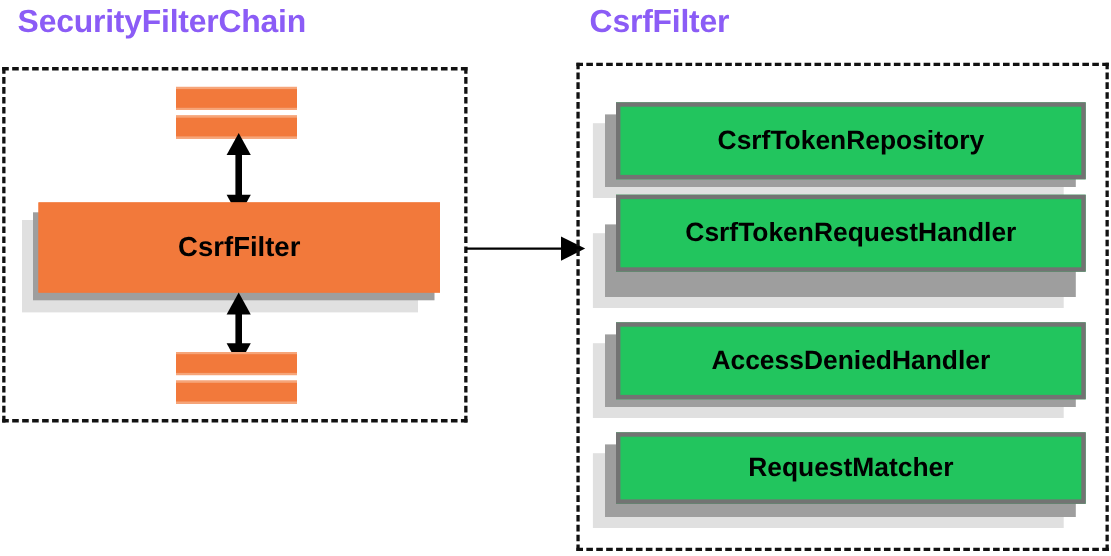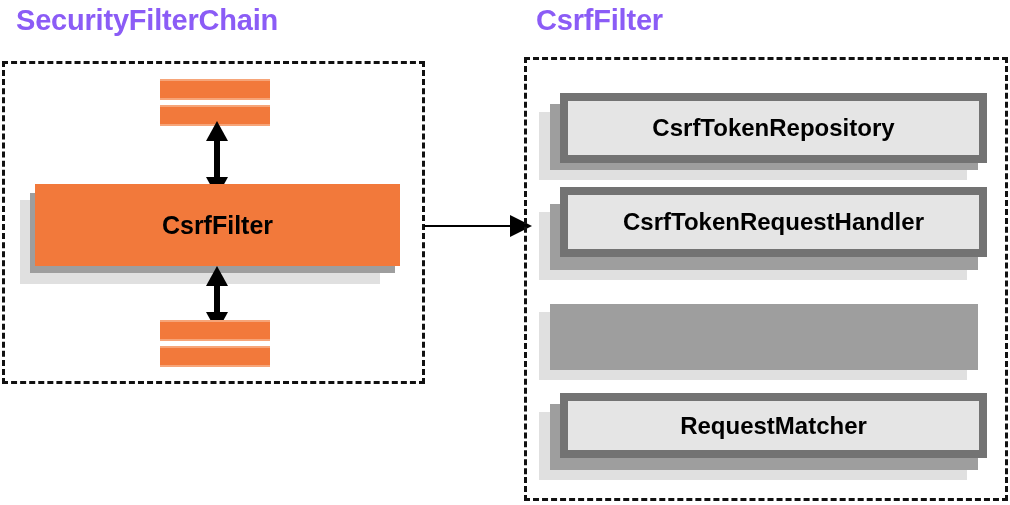--- a/index.html
+++ b/index.html
@@ -75,22 +75,22 @@
     position: absolute;
     background: #f2793b;
     border-top: 2px solid #f6a579;
     border-bottom: 2px solid #f6a579;
     box-sizing: border-box;
   }
 
   
   .blue-box {
     position: absolute;
-    background: #e5e5e5;
-    border: 8px solid #737373;
+    background: #22c55e;
+    border: 4px solid #737373;
     box-sizing: border-box;
     display: flex;
     align-items: center;
     justify-content: center;
   }
   .blue-box .box-label {
     font-family: "Liberation Sans", sans-serif;
     font-weight: bold;
     font-size: 24px;
     color: #000000;
@@ -146,26 +146,29 @@
   <div class="group-box" id="group-right"></div>
 
   <div class="shadow-light" style="left:539px; top:112px; width:428px; height:68px;"></div>
   <div class="shadow-dark" style="left:550px; top:104px; width:428px; height:66px;"></div>
   <div class="blue-box" style="left:560px; top:93px; width:427px; height:70px;">
     <span class="box-label">CsrfTokenRepository</span>
   </div>
 
   <div class="shadow-light" style="left:539px; top:212px; width:428px; height:68px;"></div>
   <div class="shadow-dark" style="left:550px; top:204px; width:428px; height:66px;"></div>
-  <div class="blue-box" style="left:560px; top:187px; width:427px; height:70px;">
+  <div class="blue-box" style="left:560px; top:177px; width:427px; height:70px;">
     <span class="box-label">CsrfTokenRequestHandler</span>
   </div>
 
   <div class="shadow-light" style="left:539px; top:312px; width:428px; height:68px;"></div>
   <div class="shadow-dark" style="left:550px; top:304px; width:428px; height:66px;"></div>
+  <div class="blue-box" style="left:560px; top:293px; width:427px; height:70px;">
+    <span class="box-label">AccessDeniedHandler</span>
+  </div>
 
   <div class="shadow-light" style="left:539px; top:412px; width:428px; height:68px;"></div>
   <div class="shadow-dark" style="left:550px; top:404px; width:428px; height:66px;"></div>
   <div class="blue-box" style="left:560px; top:393px; width:427px; height:65px;">
     <span class="box-label">RequestMatcher</span>
   </div>
 
 </div>
 
 </body></html>

